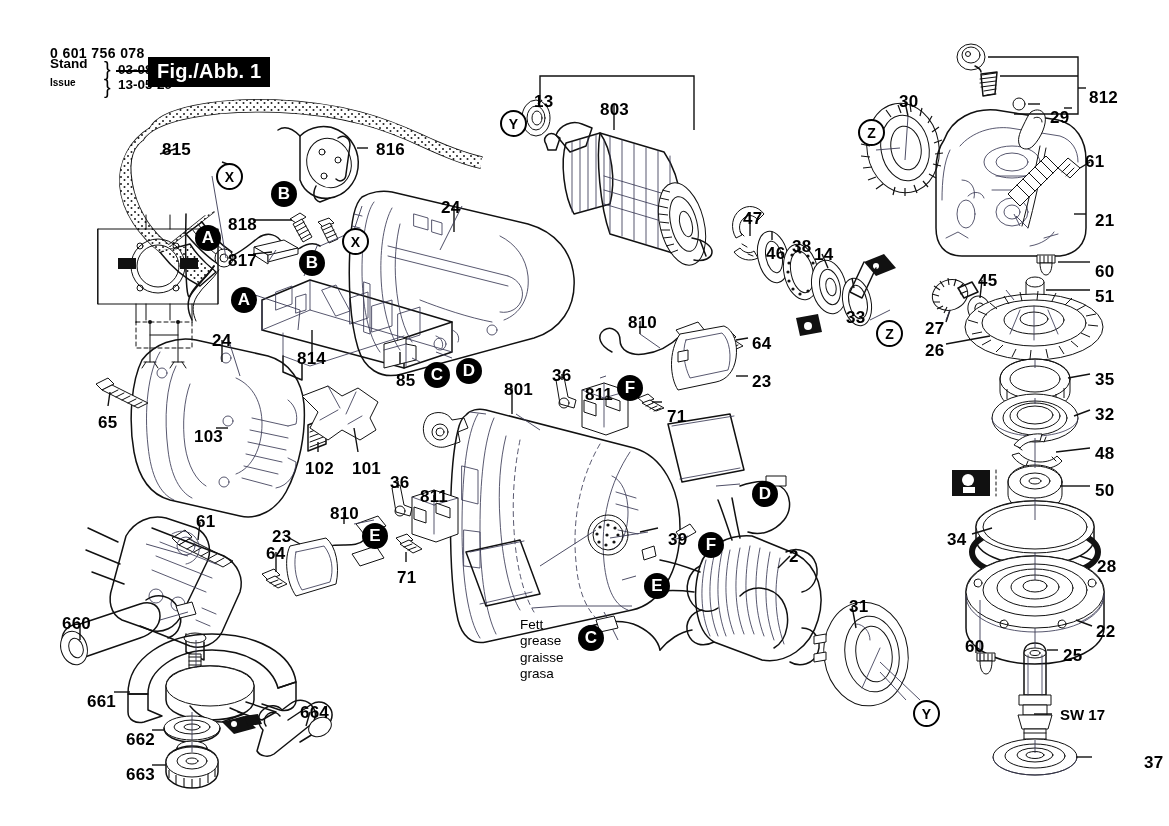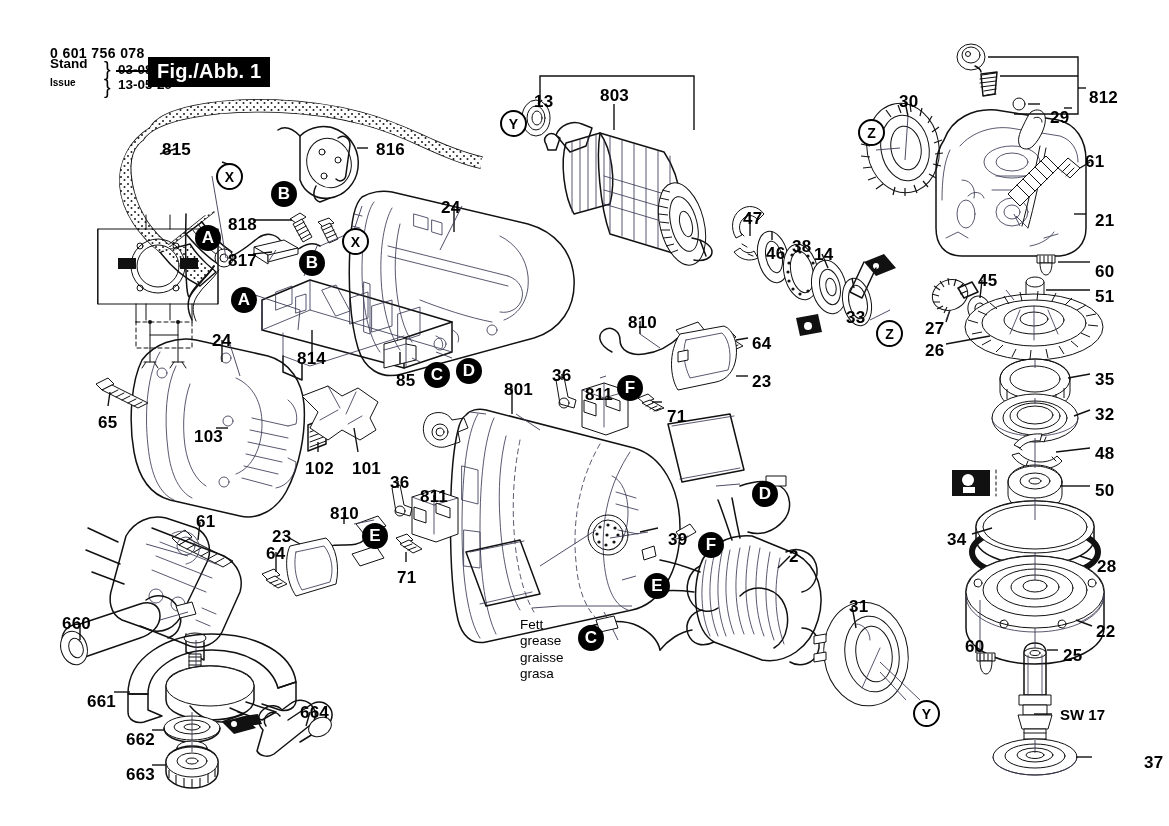--- a/index.html
+++ b/index.html
@@ -890,21 +890,21 @@
       <div class="callout" style="left: 266px; top: 544px;">64</div>
       <div class="callout" style="left: 397px; top: 568px;">71</div>
       <div class="callout" style="left: 789px; top: 547px;">2</div>
       <div class="callout" style="left: 849px; top: 597px;">31</div>
       <div class="callout" style="left: 62px; top: 614px;">660</div>
       <div class="callout" style="left: 87px; top: 692px;">661</div>
       <div class="callout" style="left: 126px; top: 730px;">662</div>
       <div class="callout" style="left: 126px; top: 765px;">663</div>
       <div class="callout" style="left: 300px; top: 703px;">664</div>
       <div class="callout" style="left: 534px; top: 92px;">13</div>
-      <div class="callout" style="left: 600px; top: 86px;">803</div>
+      <div class="callout" style="left: 600px; top: 100px;">803</div>
       <div class="callout" style="left: 743px; top: 209px;">47</div>
       <div class="callout" style="left: 766px; top: 223px; margin-top: 21px;">46</div>
       <div class="callout" style="left: 792px; top: 237px;">38</div>
       <div class="callout" style="left: 814px; top: 245px;">14</div>
       <div class="callout" style="left: 846px; top: 268px; margin-top: 40px;">33</div>
       <div class="callout" style="left: 899px; top: 92px;">30</div>
       <div class="callout" style="left: 1089px; top: 88px;">812</div>
       <div class="callout" style="left: 1050px; top: 108px;">29</div>
       <div class="callout" style="left: 1085px; top: 152px;">61</div>
       <div class="callout" style="left: 1095px; top: 211px;">21</div>

